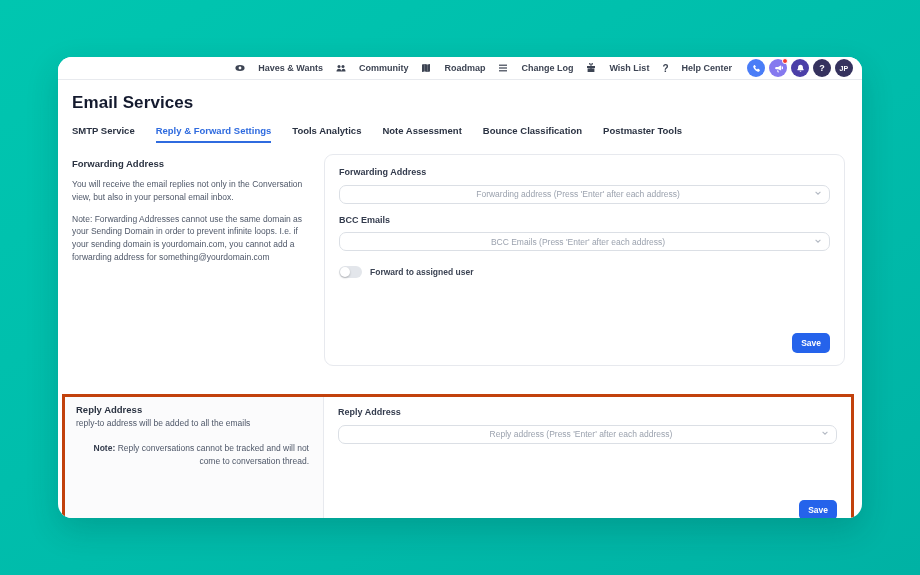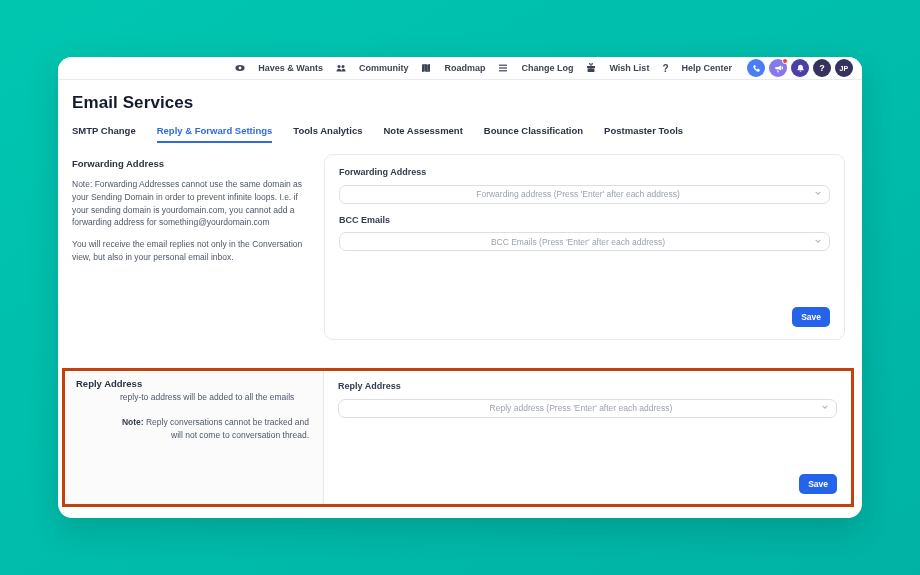--- a/index.html
+++ b/index.html
@@ -120,21 +120,21 @@
     background: #fbfbfc;
     min-height: 86px;
   }
   .reply-desc { width: 258px; flex: 0 0 auto; padding: 7px 14px 8px 11px; }
   .reply-form {
     flex: 1 1 auto; background: #fff;
     border-left: 1px solid #e7e9ee;
     padding: 10px 14px 10px 14px;
     display: flex; flex-direction: column;
   }
-  .reply-desc .desc-text { margin-top: 2px; margin-left: 44px; }
+  .reply-desc .desc-text { margin-top: 2px; }
   .reply-desc .desc-note { margin-top: 12px; text-align: right; }
 </style>
 </head>
 <body>
 
 <div class="card">
 
   <div class="topnav">
     <div class="nav-item">
       <span>
@@ -220,33 +220,33 @@
       <div class="circle-btn avatar">
         <span>JP</span>
       </div>
     </div>
   </div>
 
   <div class="content">
     <h1 class="page-title">Email Services</h1>
 
     <div class="tabs">
-      <div class="tab">SMTP Change</div>
+      <div class="tab">SMTP Service</div>
       <div class="tab active">Reply &amp; Forward Settings</div>
       <div class="tab">Tools Analytics</div>
       <div class="tab">Note Assessment</div>
       <div class="tab">Bounce Classification</div>
       <div class="tab">Postmaster Tools</div>
     </div>
 
     <div class="section-row">
       <div class="desc-col">
         <div class="desc-heading">Forwarding Address</div>
+        <p class="desc-text">You will receive the email replies not only in the Conversation view, but also in your personal email inbox.</p>
         <p class="desc-text">Note: Forwarding Addresses cannot use the same domain as your Sending Domain in order to prevent infinite loops. I.e. if your sending domain is yourdomain.com, you cannot add a forwarding address for something@yourdomain.com</p>
-        <p class="desc-text">You will receive the email replies not only in the Conversation view, but also in your personal email inbox.</p>
       </div>
 
       <div class="form-panel">
         <div class="field-label">Forwarding Address</div>
         <div class="select-wrap">
           <input class="select-input" type="text" placeholder="Forwarding address (Press 'Enter' after each address)" style="">
           <span class="chevron">
             <svg width="8" height="8" viewBox="0 0 10 10" fill="none" stroke="currentColor" stroke-width="1.4">
                 <path d="M2 3.5 5 6.5 8 3.5"></path>
               </svg>
@@ -256,20 +256,26 @@
         <div class="field-label">BCC Emails</div>
         <div class="select-wrap">
           <input class="select-input" type="text" placeholder="BCC Emails (Press 'Enter' after each address)" style="">
           <span class="chevron">
             <svg width="8" height="8" viewBox="0 0 10 10" fill="none" stroke="currentColor" stroke-width="1.4">
                 <path d="M2 3.5 5 6.5 8 3.5"></path>
               </svg>
           </span>
         </div>
 
+        <div class="toggle-row">
+          <div class="toggle">
+            <div class="toggle-knob"></div>
+          </div>
+          <span class="toggle-label">Forward to assigned user</span>
+        </div>
 
         <button class="save-btn">Save</button>
       </div>
     </div>
 
     <div class="reply-section">
       <div class="reply-desc">
         <div class="desc-heading">Reply Address</div>
         <p class="desc-text">reply-to address will be added to all the emails</p>
         <p class="desc-text desc-note"><b>Note:</b><span> Reply conversations cannot be tracked and will not come to conversation thread.</span></p>

